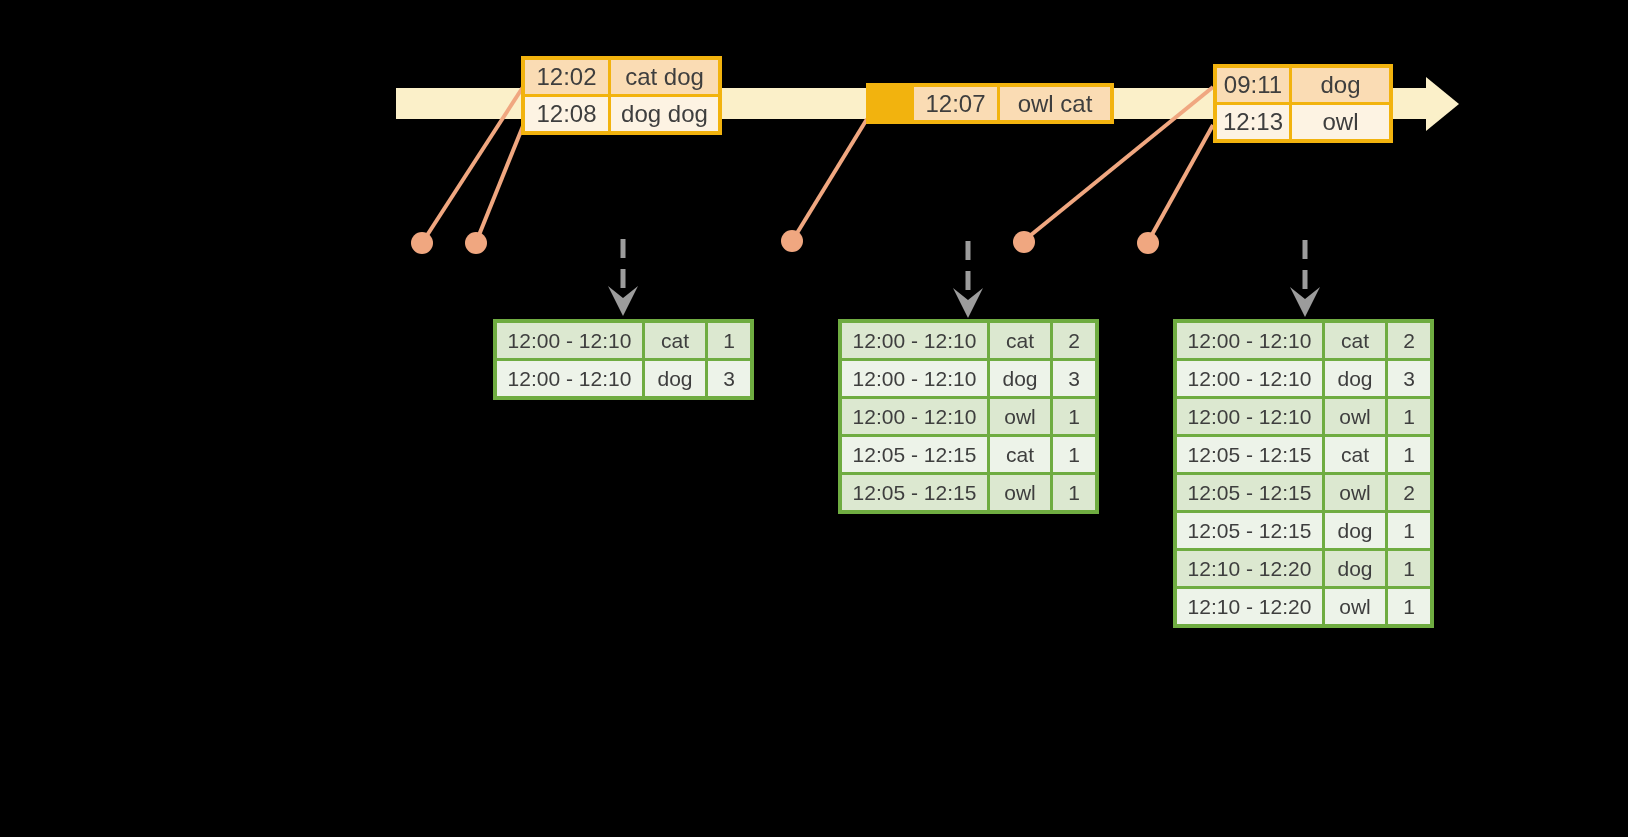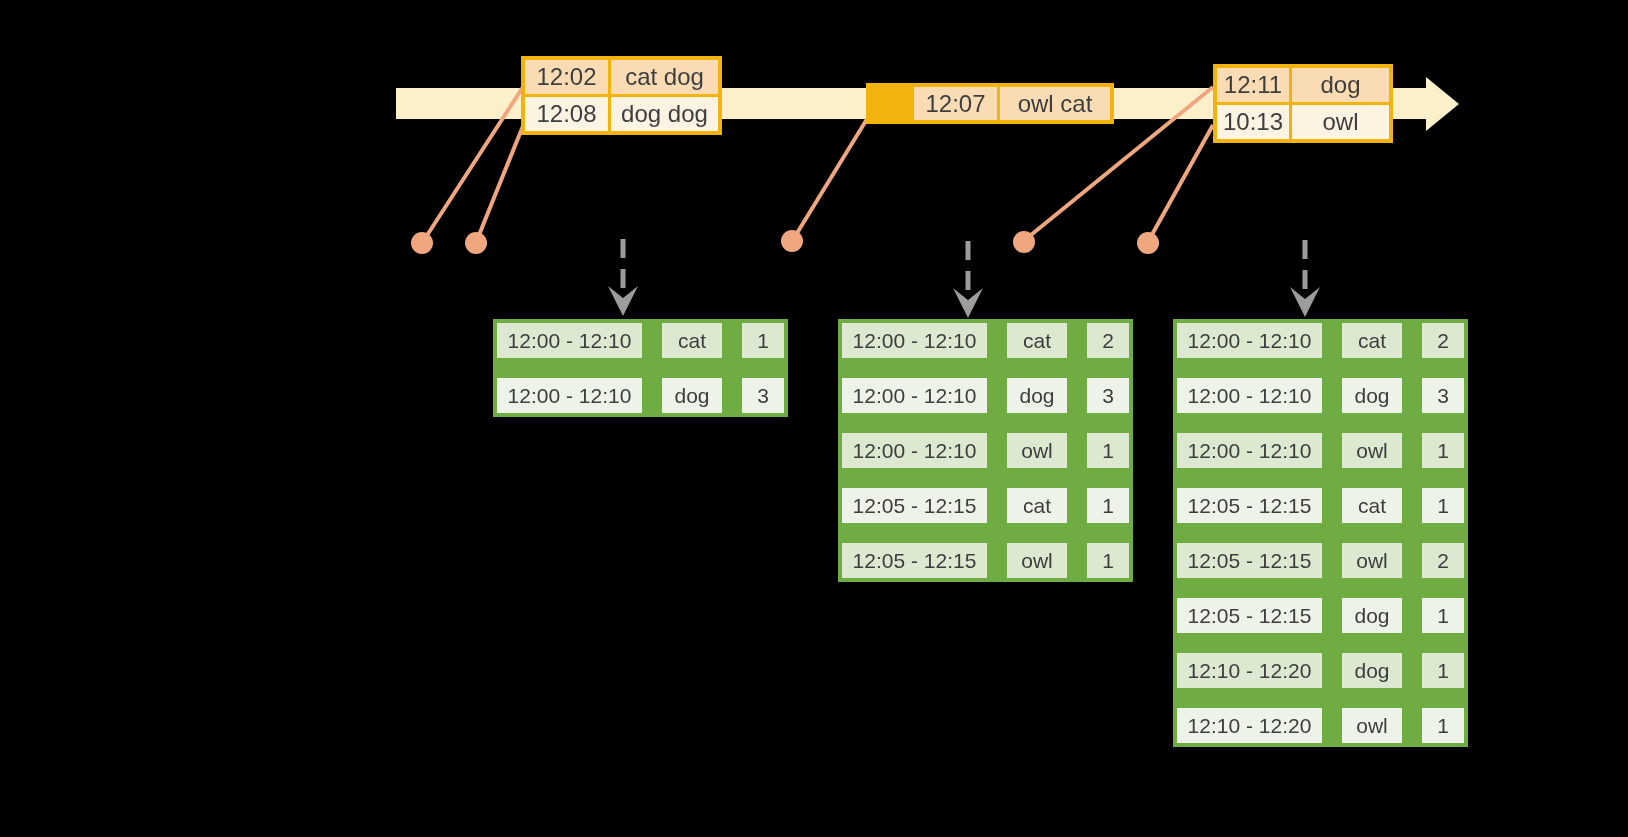--- a/index.html
+++ b/index.html
@@ -42,21 +42,21 @@
     white-space: nowrap;
   }
   .gold-table .cell { font-size: 24px; }
   .peach-dark  { background: #FADCB4; }
   .peach-light { background: #FDF3E3; }
   
   .green-table {
     position: absolute;
     z-index: 2;
     display: grid;
-    gap: 20px;
+    gap: 3px;
     padding: 4px;
     box-sizing: border-box;
     background: #6FAC41;
     grid-template-columns: 145px 60px 42px;
     grid-auto-rows: 35px;
   }
   #gtable1 { left: 493px;  top: 319px; }
   #gtable2 { left: 838px;  top: 319px; }
   #gtable3 { left: 1173px; top: 319px; }
   .green-table .cell { font-size: 21px; }
@@ -109,23 +109,23 @@
     <div class="cell peach-light">12:08</div>
     <div class="cell peach-light">dog dog</div>
   </div>
 
   <div class="gold-table" id="etable2">
     <div class="cell peach-dark">12:07</div>
     <div class="cell peach-dark">owl cat</div>
   </div>
 
   <div class="gold-table" id="etable3">
-    <div class="cell peach-dark">12:11</div>
+    <div class="cell peach-dark">09:11</div>
     <div class="cell peach-dark">dog</div>
-    <div class="cell peach-light">10:13</div>
+    <div class="cell peach-light">12:13</div>
     <div class="cell peach-light">owl</div>
   </div>
 
   <div class="green-table" id="gtable1">
     <div class="cell g-dark">12:00 - 12:10</div>
     <div class="cell g-dark">cat</div>
     <div class="cell g-dark">1</div>
     <div class="cell g-light">12:00 - 12:10</div>
     <div class="cell g-light">dog</div>
     <div class="cell g-light">3</div>

